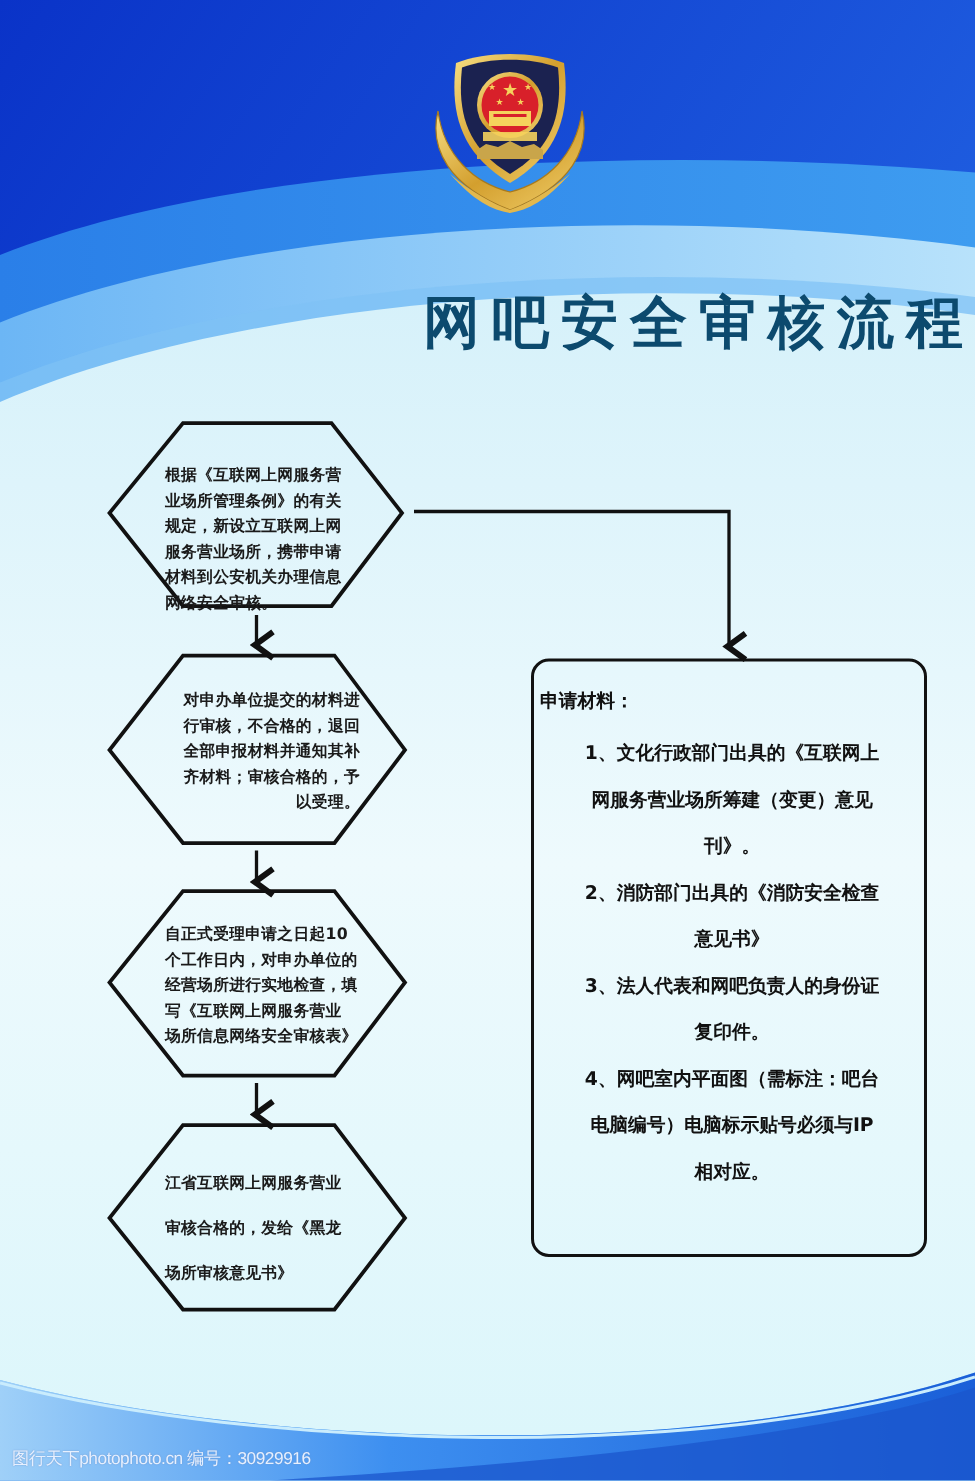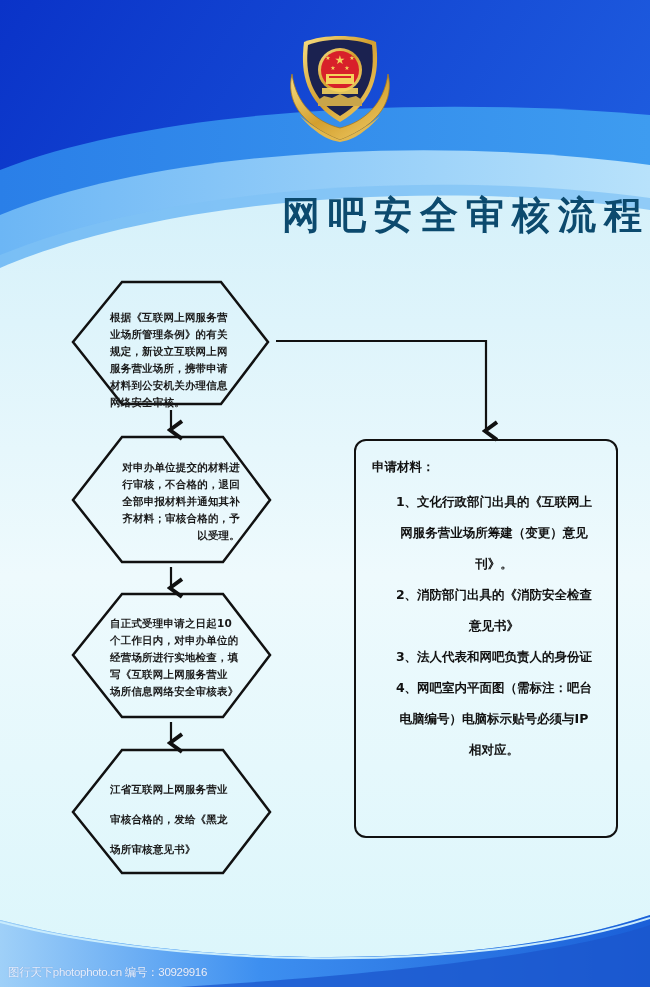--- a/index.html
+++ b/index.html
@@ -19,21 +19,21 @@
       font-family: "DejaVu Sans", sans-serif;
     }
     .flow-svg { position: absolute; left: 0; top: 0; width: 650px; height: 987px; }
     .hex-text {
       position: absolute; font-size: 10.5px; font-weight: bold; line-height: 17px;
       color: #1a1a1a; letter-spacing: 0.2px;
     }
     .hex-text.s4 { line-height: 30px; }
     .req-box {
       position: absolute; left: 354px; top: 439px; width: 264px; height: 399px;
-      border: 2.5px solid #111; border-radius: 12px; padding: 18px 0 0 16px;
+      border: 2.5px solid #111; border-radius: 12px; padding: 18px 0 0 4px;
     }
     .req-title { font-size: 12.5px; font-weight: bold; margin-bottom: 10px; }
     .req-line { font-size: 12.5px; font-weight: bold; line-height: 31px; white-space: nowrap; text-align: center; }
     .watermark {
       position: absolute; left: 8px; top: 965px; font-size: 11.5px; color: #e6f0ff;
       font-family: "Liberation Sans", sans-serif; letter-spacing: -0.3px;
       text-shadow: 0 0 1px #6a8fc8;
     }
   </style>
 </head>
@@ -163,18 +163,19 @@
 </div>
 
 <div class="req-box">
   <div class="req-title">申请材料：</div>
   <div class="req-line">1、文化行政部门出具的《互联网上</div>
   <div class="req-line">网服务营业场所筹建（变更）意见</div>
   <div class="req-line">刊》。</div>
   <div class="req-line">2、消防部门出具的《消防安全检查</div>
   <div class="req-line">意见书》</div>
   <div class="req-line">3、法人代表和网吧负责人的身份证</div>
+  <div class="req-line">复印件。</div>
   <div class="req-line">4、网吧室内平面图（需标注：吧台</div>
   <div class="req-line">电脑编号）电脑标示贴号必须与IP</div>
   <div class="req-line">相对应。</div>
 </div>
 
 <div class="watermark">图行天下photophoto.cn  编号：30929916</div>
 
 </body></html>

